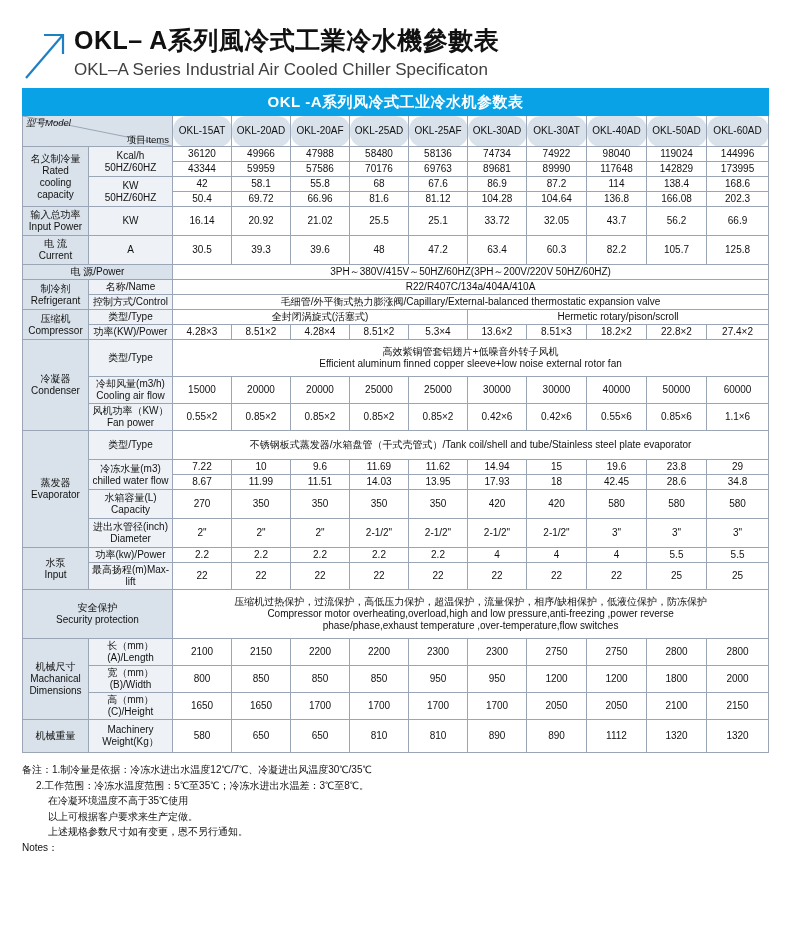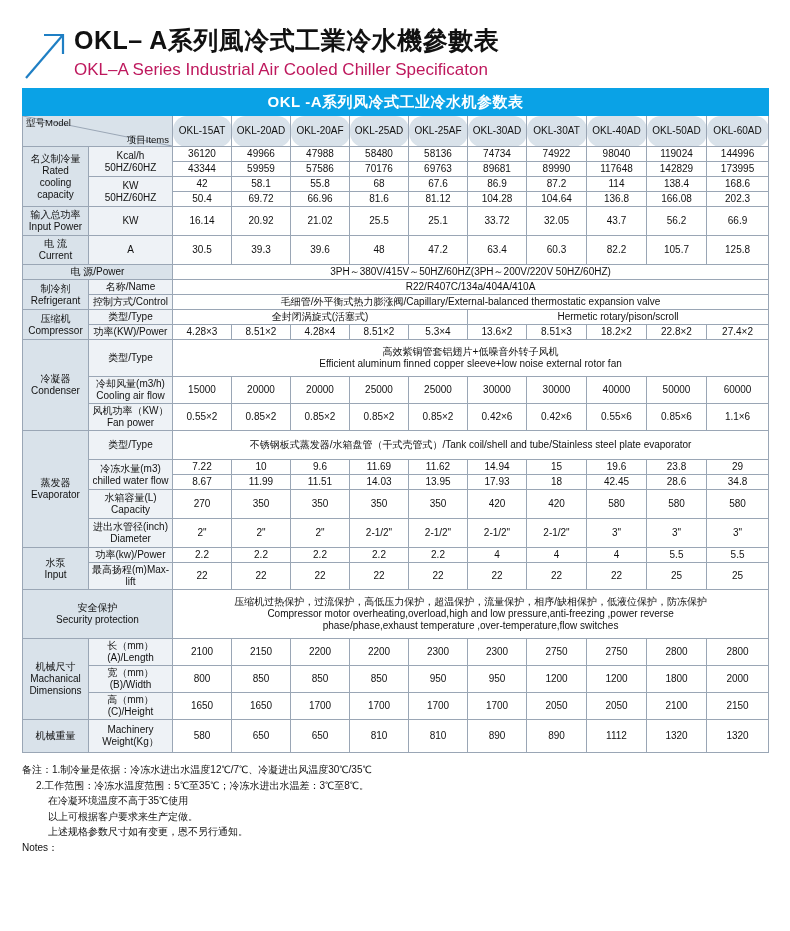--- a/index.html
+++ b/index.html
@@ -44,21 +44,21 @@
     font-weight: bold;
     letter-spacing: 0.5px;
     line-height: 1.15;
     color: #111;
     white-space: nowrap;
   }
   .title-en {
     font-size: 17px;
     line-height: 1.25;
     margin-top: 4px;
-    color: #be185d;
+    color: #404040;
     white-space: nowrap;
   }
   
   table.spec {
     border-collapse: collapse;
     width: 746px;
     table-layout: fixed;
     font-size: 10px;
   }
   table.spec td, table.spec th {
@@ -109,20 +109,21 @@
     padding: 0 !important;
   }
   .diag .line {
     position: absolute;
     left: 0; top: 0; width: 100%; height: 100%;
   }
   .diag .tl {
     position: absolute;
     left: 3px; top: 1px;
     font-size: 9.5px;
+    font-style: italic;
   }
   .diag .br {
     position: absolute;
     right: 3px; bottom: 1px;
     font-size: 9.5px;
   }
   
   .notes {
     margin-top: 9px;
     font-size: 10px;

